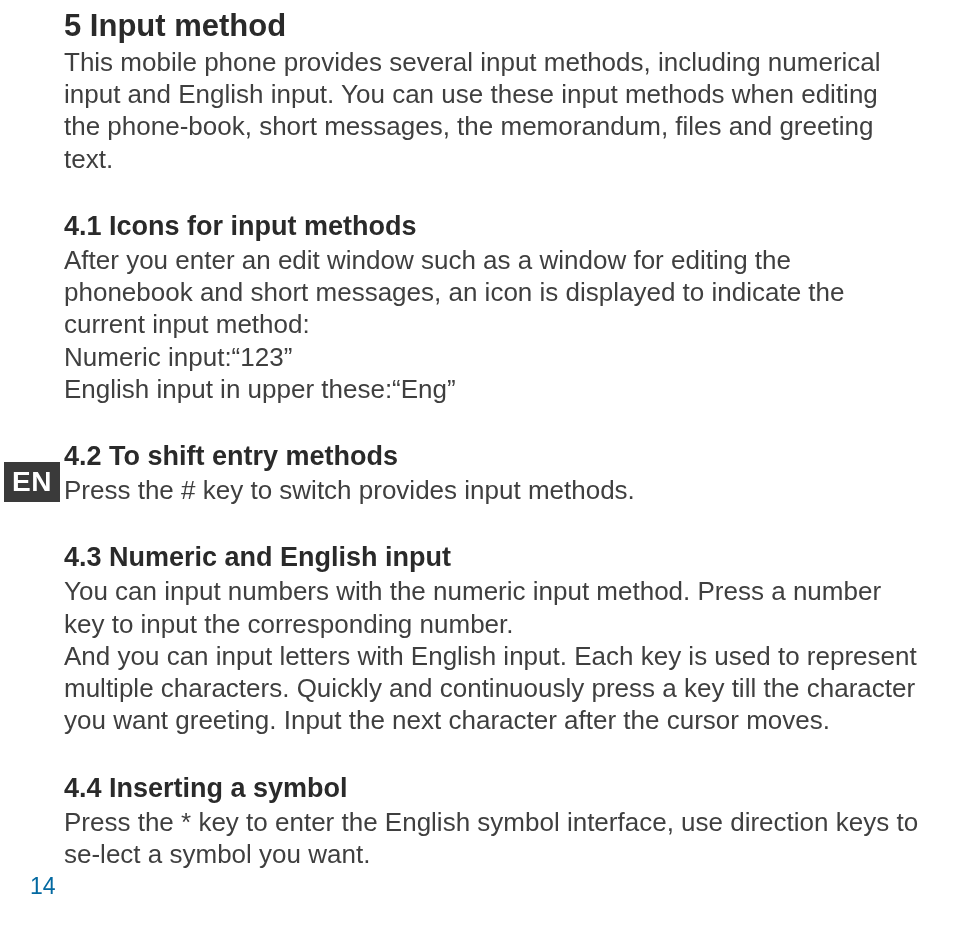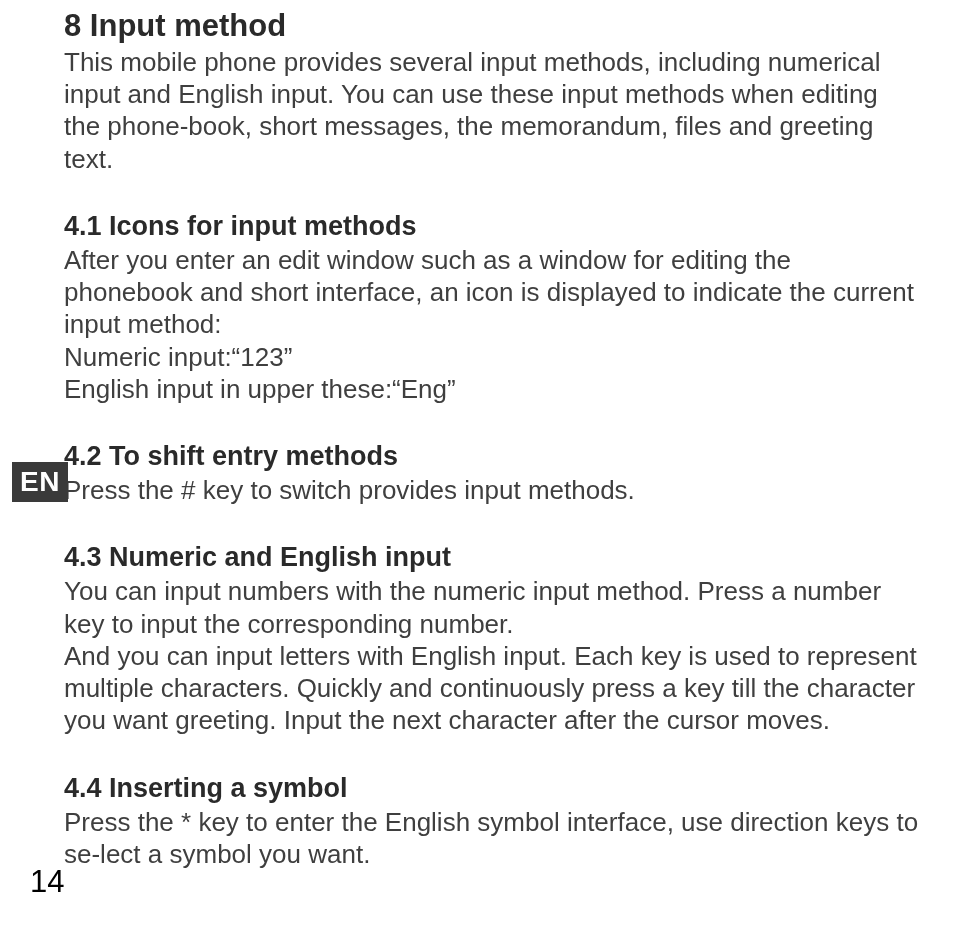--- a/index.html
+++ b/index.html
@@ -24,50 +24,50 @@
     margin-bottom: 2px;
   }
   p {
     font-size: 26px;
     line-height: 1.24;
     color: #3f3f3f;
   }
   .single-line { white-space: normal; }
   .lang-tab {
     position: absolute;
-    left: 12px;
+    left: 4px;
     top: 462px;
     width: 56px;
     height: 40px;
     background: #3a3a3a;
     color: #fff;
     font-size: 28px;
     font-weight: bold;
     display: flex;
     align-items: center;
     justify-content: center;
     letter-spacing: 0.5px;
   }
   .page-number {
     position: absolute;
     left: 30px;
     bottom: 26px;
-    font-size: 31px;
-    color: #000000;
+    font-size: 23px;
+    color: #0369a1;
     margin-top: 19px;
   }
 </style>
 </head>
 <body>
 
-<h1>8 Input method</h1>
+<h1>5 Input method</h1>
 <p>This mobile phone provides several input methods, including numerical input and English input. You can use these input methods when editing the phone-book, short messages, the memorandum, files and greeting text.</p>
 
 <h2>4.1 Icons for input methods</h2>
-<p>After you enter an edit window such as a window for editing the phonebook and short interface, an icon is displayed to indicate the current input method:</p>
+<p>After you enter an edit window such as a window for editing the phonebook and short messages, an icon is displayed to indicate the current input method:</p>
 <p class="single-line">Numeric input:“123”</p>
 <p class="single-line">English input in upper these:“Eng”</p>
 
 <h2>4.2 To shift entry methods</h2>
 <p>Press the # key to switch provides input methods.</p>
 
 <h2>4.3 Numeric and English input</h2>
 <p>You can input numbers with the numeric input method. Press a number key to input the corresponding number.</p>
 <p>And you can input letters with English input. Each key is used to represent multiple characters. Quickly and continuously press a key till the character you want greeting. Input the next character after the cursor moves.</p>
 

